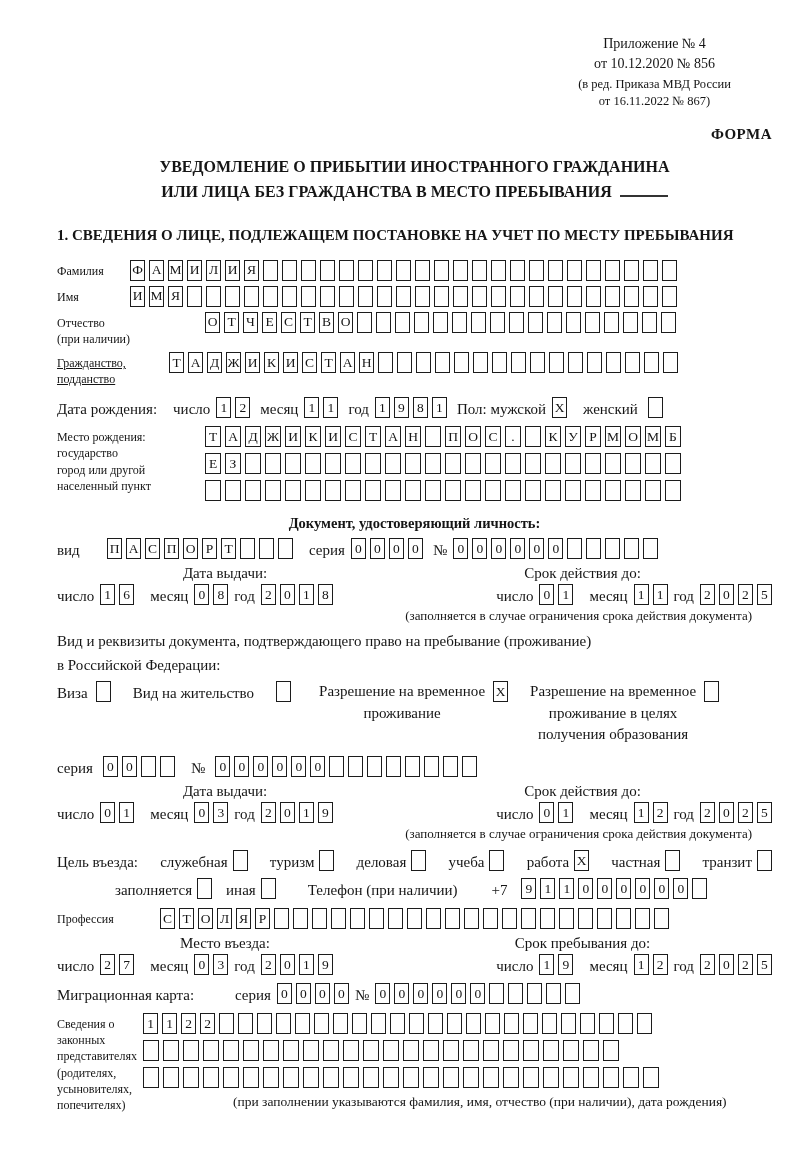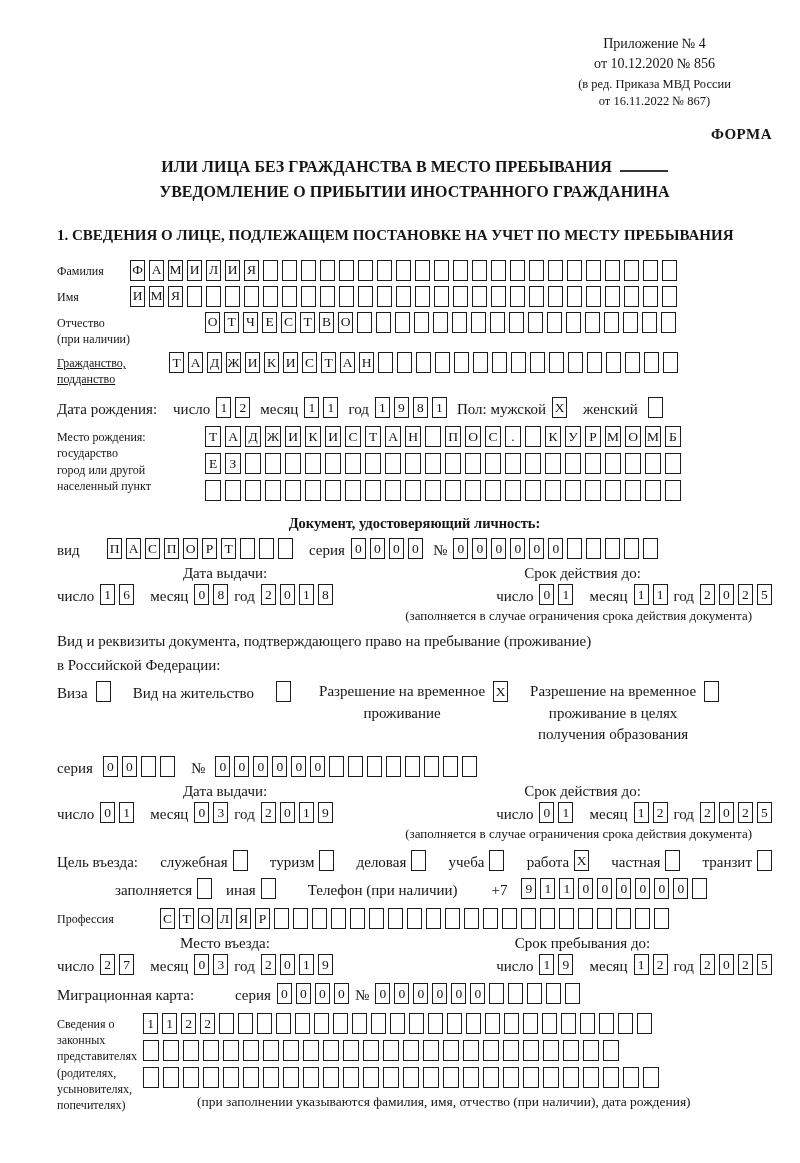--- a/index.html
+++ b/index.html
@@ -74,22 +74,22 @@
     <div>Приложение № 4</div>
     <div>от 10.12.2020 № 856</div>
     <div class="small">
       <div>(в ред. Приказа МВД России</div>
       <div>от 16.11.2022 № 867)</div>
     </div>
   </div>
   <div class="forma">ФОРМА</div>
 
   <div class="title">
+    <div>УВЕДОМЛЕНИЕ О ПРИБЫТИИ ИНОСТРАННОГО ГРАЖДАНИНА</div>
     <div><span>ИЛИ ЛИЦА БЕЗ ГРАЖДАНСТВА В МЕСТО ПРЕБЫВАНИЯ</span><span class="blank-line"></span></div>
-    <div>УВЕДОМЛЕНИЕ О ПРИБЫТИИ ИНОСТРАННОГО ГРАЖДАНИНА</div>
   </div>
 
   <div class="sec-heading">1. СВЕДЕНИЯ О ЛИЦЕ, ПОДЛЕЖАЩЕМ ПОСТАНОВКЕ НА УЧЕТ ПО МЕСТУ ПРЕБЫВАНИЯ</div>
 
   <div class="row">
     <div class="row-label w73">Фамилия</div>
     <div class="cells">
         <span class="cell">Ф</span>
         <span class="cell">А</span>
         <span class="cell">М</span>
@@ -812,17 +812,17 @@
           <span class="cell"></span>
           <span class="cell"></span>
           <span class="cell"></span>
           <span class="cell"></span>
           <span class="cell"></span>
           <span class="cell"></span>
           <span class="cell"></span>
           <span class="cell"></span>
           <span class="cell"></span>
         </div>
-      <div class="legal-note" style="margin-left:54px;">(при заполнении указываются фамилия, имя, отчество (при наличии), дата рождения)</div>
+      <div class="legal-note" style="margin-left:90px;">(при заполнении указываются фамилия, имя, отчество (при наличии), дата рождения)</div>
     </div>
   </div>
 
 </div>
 
 </body></html>

